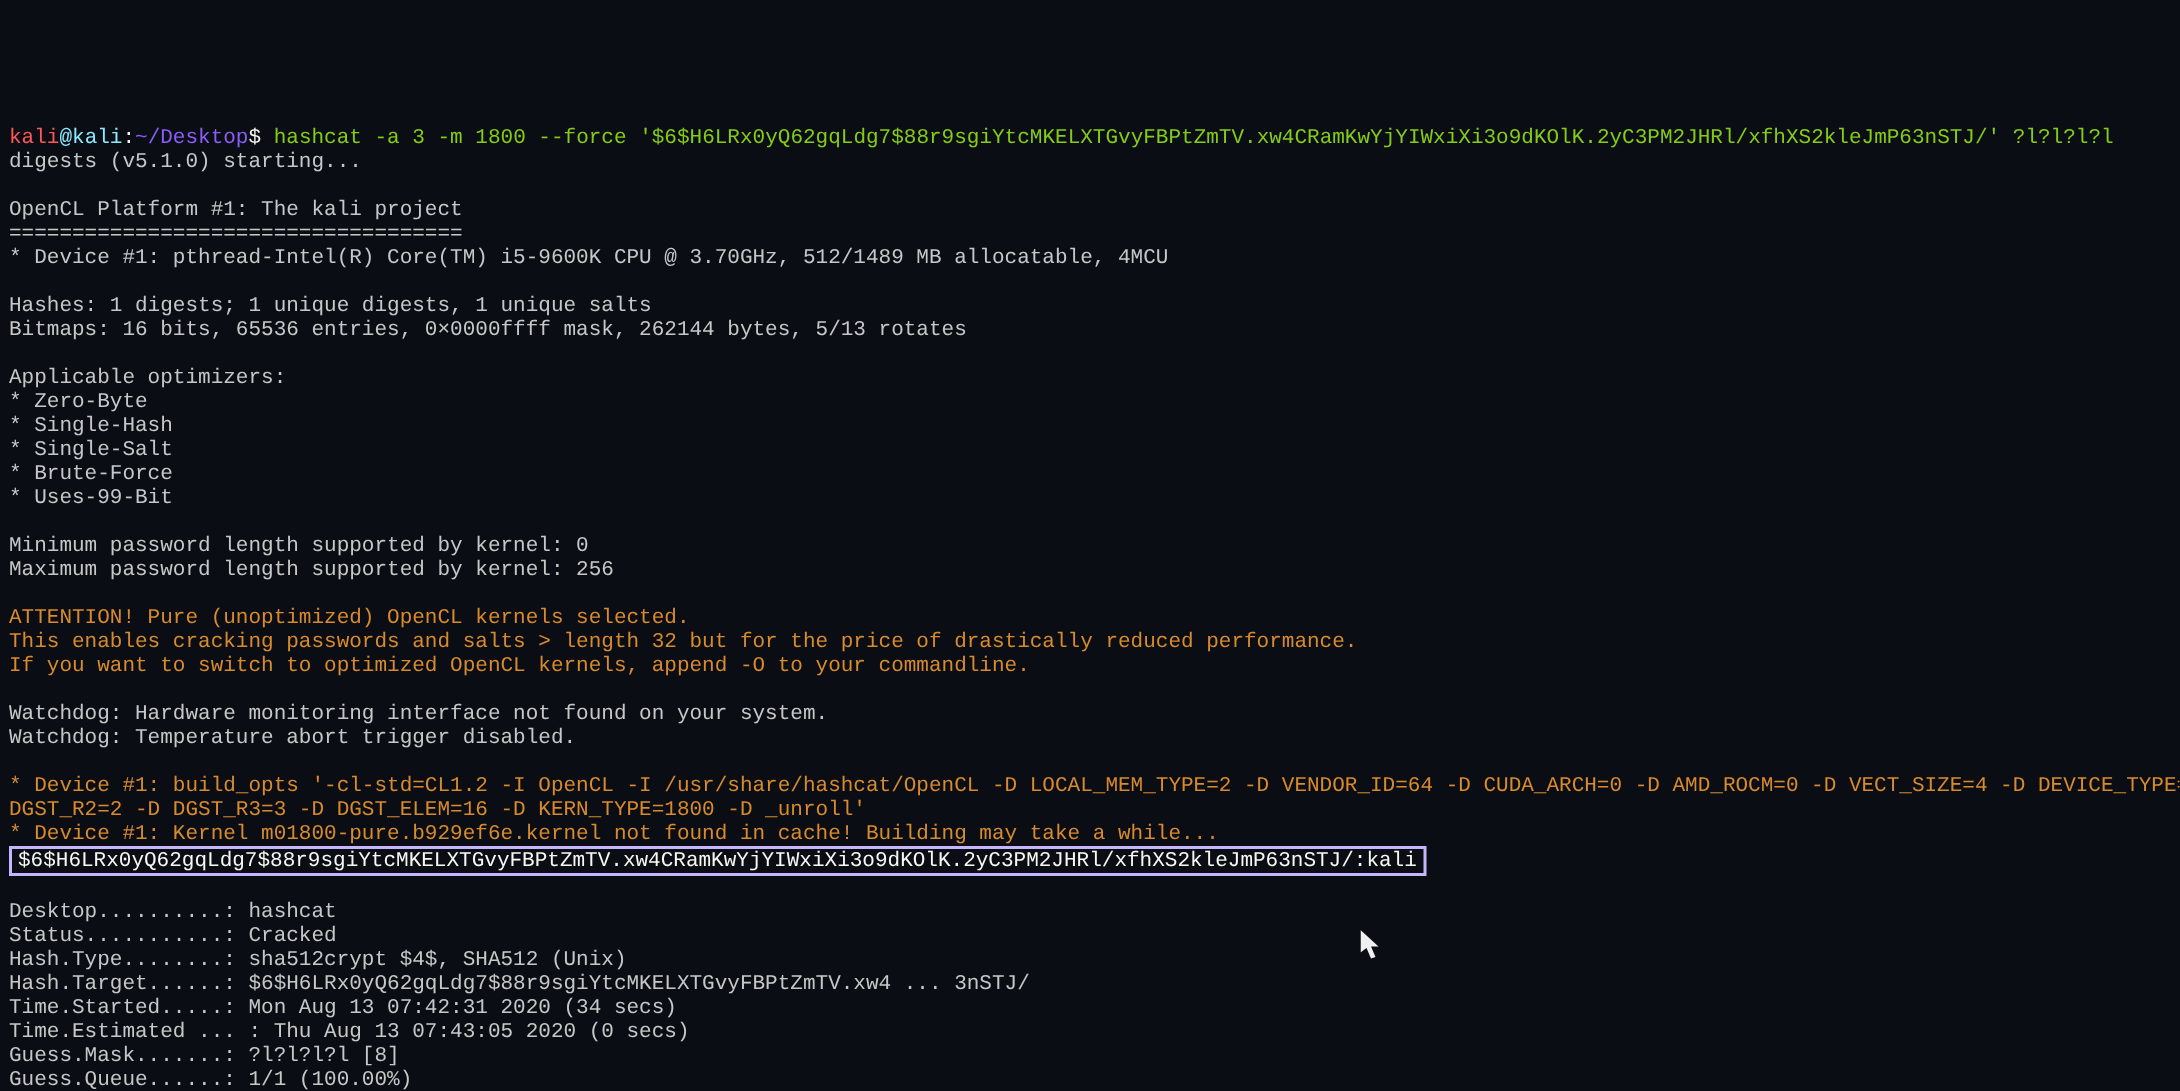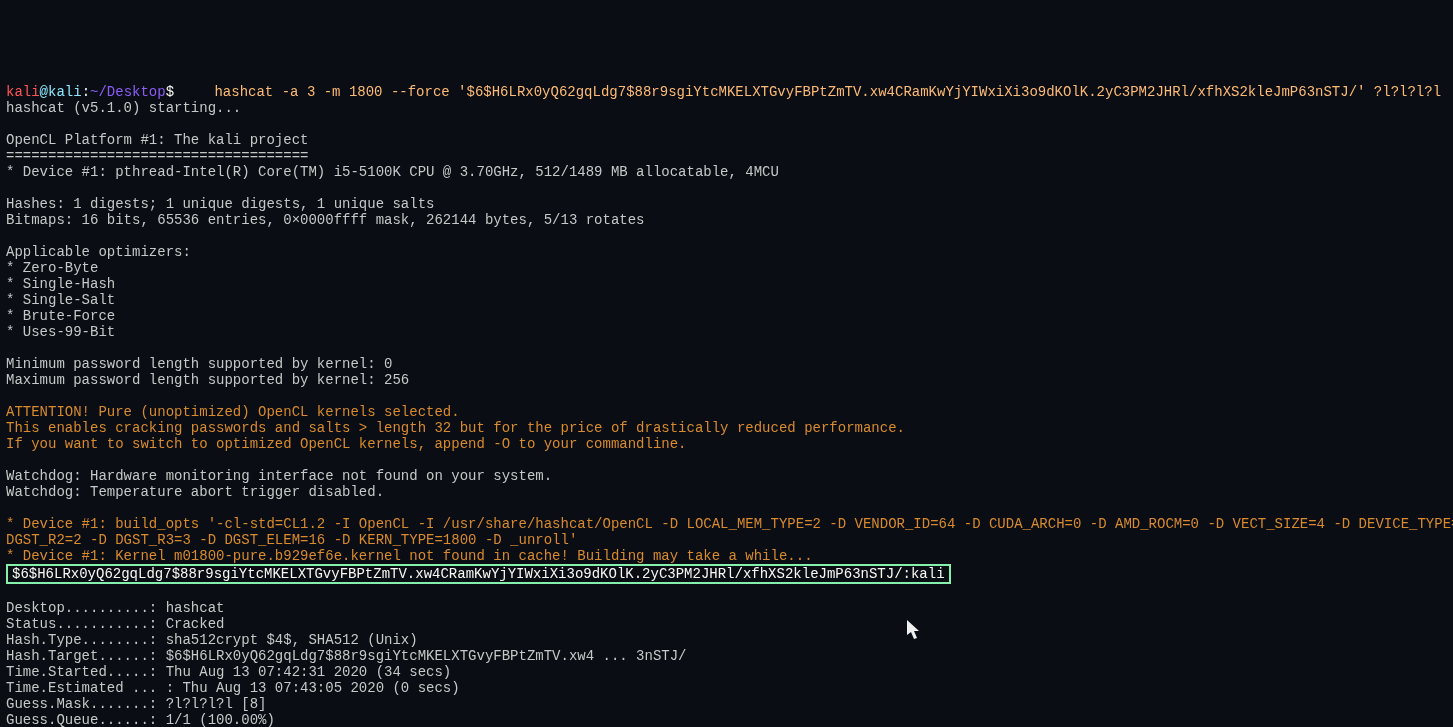--- a/index.html
+++ b/index.html
@@ -19,49 +19,49 @@
     height: 727px;
     box-sizing: border-box;
     position: relative;
   }
   .user   { color: #ff5555; }
   .at     { color: #8be9fd; }
   .host   { color: #8be9fd; }
   .colon  { color: #f8f8f2; }
   .path   { color: #8b5cf6; }
   .dollar { color: #f8f8f2; }
-  .cmd    { color: #fdba74; padding-left: 32px; }
+  .cmd    { color: #84cc16; }
   .warn   { color: #d88a2d; text-align: right; }
   .hlbox  {
-    border: 2px solid #86efac;
+    border: 2px solid #c4b5fd;
     padding: 0 4px;
     display: inline-block;
     color: #f8f8f2;
   }
   #cursor {
     position: absolute;
     left: 907px;
     top: 540px;
     width: 16px;
     height: 20px;
     pointer-events: none;
     fill: #f0f0f0;
   }
 </style>
 </head>
 <body>
 
 
 
 <div id="terminal"><span class="user">kali</span><span class="at">@</span><span class="host">kali</span><span class="colon">:</span><span class="path">~/Desktop</span><span class="dollar">$</span><span class="cmd"> hashcat -a 3 -m 1800 --force '$6$H6LRx0yQ62gqLdg7$88r9sgiYtcMKELXTGvyFBPtZmTV.xw4CRamKwYjYIWxiXi3o9dKOlK.2yC3PM2JHRl/xfhXS2kleJmP63nSTJ/' ?l?l?l?l</span>
-<span>hashcat (v5.1.0) starting...</span>
+<span>digests (v5.1.0) starting...</span>
 <span></span>
 <span>OpenCL Platform #1: The kali project</span>
 <span>====================================</span>
-<span>* Device #1: pthread-Intel(R) Core(TM) i5-5100K CPU @ 3.70GHz, 512/1489 MB allocatable, 4MCU</span>
+<span>* Device #1: pthread-Intel(R) Core(TM) i5-9600K CPU @ 3.70GHz, 512/1489 MB allocatable, 4MCU</span>
 <span></span>
 <span>Hashes: 1 digests; 1 unique digests, 1 unique salts</span>
 <span>Bitmaps: 16 bits, 65536 entries, 0×0000ffff mask, 262144 bytes, 5/13 rotates</span>
 <span></span>
 <span>Applicable optimizers:</span>
 <span>* Zero-Byte</span>
 <span>* Single-Hash</span>
 <span>* Single-Salt</span>
 <span>* Brute-Force</span>
 <span>* Uses-99-Bit</span>
@@ -78,21 +78,21 @@
 <span></span>
 <span class="warn">* Device #1: build_opts '-cl-std=CL1.2 -I OpenCL -I /usr/share/hashcat/OpenCL -D LOCAL_MEM_TYPE=2 -D VENDOR_ID=64 -D CUDA_ARCH=0 -D AMD_ROCM=0 -D VECT_SIZE=4 -D DEVICE_TYPE=2 -D DGS</span>
 <span class="warn">DGST_R2=2 -D DGST_R3=3 -D DGST_ELEM=16 -D KERN_TYPE=1800 -D _unroll'</span>
 <span class="warn">* Device #1: Kernel m01800-pure.b929ef6e.kernel not found in cache! Building may take a while...</span>
 <span class="hlbox">$6$H6LRx0yQ62gqLdg7$88r9sgiYtcMKELXTGvyFBPtZmTV.xw4CRamKwYjYIWxiXi3o9dKOlK.2yC3PM2JHRl/xfhXS2kleJmP63nSTJ/:kali</span>
 <span></span>
 <span>Desktop..........: hashcat</span>
 <span>Status...........: Cracked</span>
 <span>Hash.Type........: sha512crypt $4$, SHA512 (Unix)</span>
 <span>Hash.Target......: $6$H6LRx0yQ62gqLdg7$88r9sgiYtcMKELXTGvyFBPtZmTV.xw4 ... 3nSTJ/</span>
-<span>Time.Started.....: Thu Aug 13 07:42:31 2020 (34 secs)</span>
+<span>Time.Started.....: Mon Aug 13 07:42:31 2020 (34 secs)</span>
 <span>Time.Estimated ... : Thu Aug 13 07:43:05 2020 (0 secs)</span>
 <span>Guess.Mask.......: ?l?l?l?l [8]</span>
 <span>Guess.Queue......: 1/1 (100.00%)</span>
 
 
 
 
 
 <svg id="cursor" viewBox="0 0 16 20">
       <path d="M0 0 L0 15 L4 12 L7 19 L10 18 L7 11 L12 11 Z"></path>

